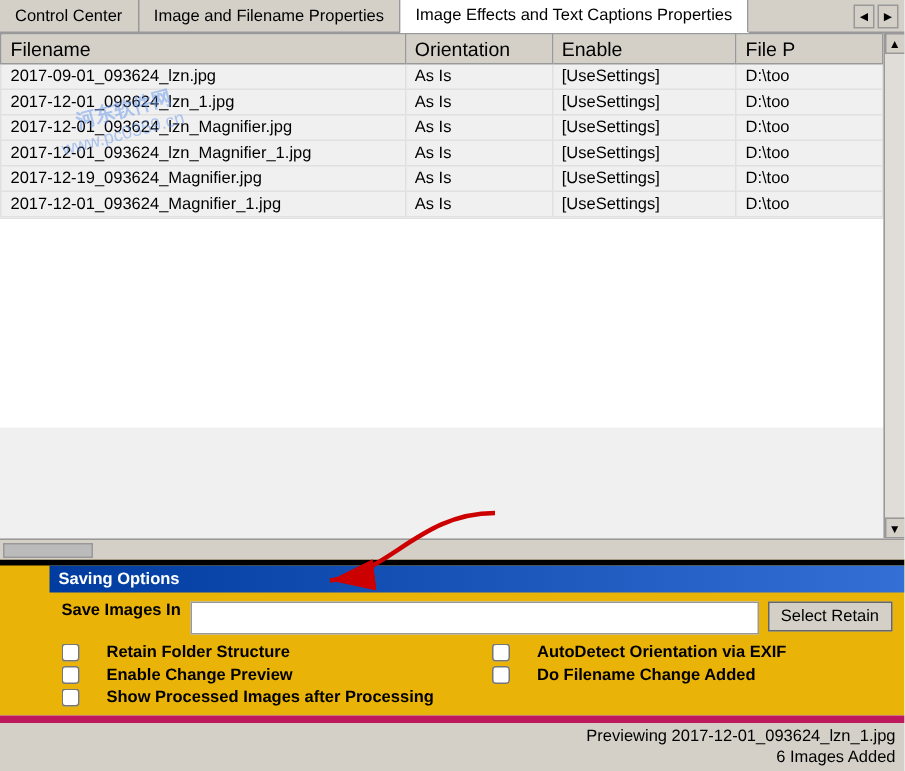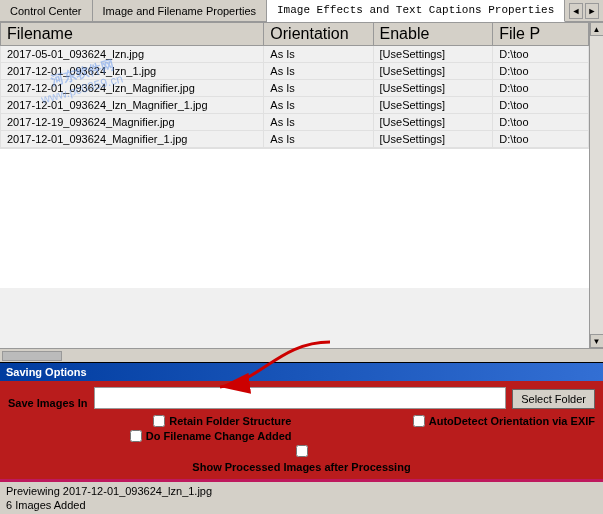--- a/index.html
+++ b/index.html
@@ -27,21 +27,20 @@
       display: flex;
       align-items: center;
       cursor: pointer;
       border-right: 1px solid #999;
       font-size: 11px;
       white-space: nowrap;
     }
     .tab.active {
       background: #fff;
       border-bottom: 1px solid #fff;
-      font-family: Liberation Mono, monospace;
     }
     .tab-nav {
       margin-left: auto;
       display: flex;
       gap: 2px;
       padding-right: 4px;
     }
     .tab-nav-btn {
       width: 14px;
       height: 16px;
@@ -92,21 +91,21 @@
     .data-table {
       width: 100%;
       border-collapse: collapse;
     }
     .data-table th {
       background: #d4d0c8;
       border: 1px solid #999;
       padding: 2px 6px;
       text-align: left;
       font-weight: normal;
-      font-size: 16px;
+      font-size: 13px;
       position: sticky;
       top: 0;
     }
     .data-table td {
       border: 1px solid #e0e0e0;
       padding: 2px 6px;
       font-size: 11px;
       white-space: nowrap;
       overflow: hidden;
       max-width: 0;
@@ -128,36 +127,37 @@
     .hscroll-thumb {
       width: 60px;
       height: 10px;
       background: #bbb;
       border: 1px solid #999;
       margin-left: 2px;
     }
 
     
     .saving-options {
-      background: #b91c1c;
-      border-top: 1px solid #000000;
+      background: #eab308;
+      border-top: 4px solid #000000;
+      padding-left: 33px;
     }
     .saving-options-header {
       background: linear-gradient(to right, #003c9f, #336fd4);
       color: #fff;
       font-weight: bold;
       font-size: 11px;
       padding: 3px 6px;
     }
     .saving-options-body {
       padding: 6px 8px;
     }
     .save-images-row {
       display: flex;
-      align-items: flex-end;
+      align-items: flex-start;
       margin-bottom: 6px;
       gap: 6px;
     }
     .save-images-label {
       font-weight: bold;
       font-size: 11px;
       white-space: nowrap;
     }
     .save-images-input {
       flex: 1;
@@ -177,38 +177,38 @@
     }
 
     .options-grid {
       display: grid;
       grid-template-columns: 1fr 1fr;
       gap: 3px 20px;
     }
     .checkbox-item {
       display: flex;
       align-items: center;
-      gap: 4px;
-      font-size: 11px;
-      justify-content: flex-end;
+      gap: 18px;
+      font-size: 11px;
     }
     .checkbox-item input[type="checkbox"] {
       width: 12px;
       height: 12px;
     }
     .checkbox-label {
       font-weight: bold;
     }
 
     
     .status-bar {
       background: #d4d0c8;
-      border-top: 3px solid #be185d;
+      border-top: 5px solid #be185d;
       padding: 2px 6px;
       font-size: 11px;
+      text-align: right;
     }
     .status-line {
       padding: 1px 0;
     }
 
     
     .table-scroll-area {
       display: flex;
       flex: 1;
       overflow: hidden;
@@ -279,21 +279,21 @@
           <thead>
             <tr>
               <th class="col-filename">Filename</th>
               <th class="col-orientation">Orientation</th>
               <th class="col-caption">Enable</th>
               <th class="col-file">File P</th>
             </tr>
           </thead>
           <tbody id="table-body">
           <tr>
-    <td class="col-filename">2017-05-01_093624_lzn.jpg</td>
+    <td class="col-filename">2017-09-01_093624_lzn.jpg</td>
     <td class="col-orientation">As Is</td>
     <td class="col-caption">[UseSettings]</td>
     <td class="col-file">D:\too</td>
   </tr>
               <tr>
     <td class="col-filename">2017-12-01_093624_lzn_1.jpg</td>
     <td class="col-orientation">As Is</td>
     <td class="col-caption">[UseSettings]</td>
     <td class="col-file">D:\too</td>
   </tr>
@@ -338,36 +338,40 @@
     </div>
 
     <div class="saving-options">
       <div class="saving-options-header">
         <span>Saving Options</span>
       </div>
       <div class="saving-options-body">
         <div class="save-images-row">
           <label class="save-images-label">Save Images In</label>
           <input class="save-images-input" type="text" value="" style="">
-          <button class="select-folder-btn">Select Folder</button>
+          <button class="select-folder-btn">Select Retain</button>
         </div>
         <div class="options-grid">
           <div class="checkbox-item">
             <input type="checkbox" id="retain-folder" style="">
             <label class="checkbox-label" for="retain-folder">Retain Folder Structure</label>
           </div>
           <div class="checkbox-item">
             <input type="checkbox" id="autodetect" style="">
             <label class="checkbox-label" for="autodetect">AutoDetect Orientation via EXIF</label>
           </div>
           <div class="checkbox-item">
+            <input type="checkbox" id="enable-change" style="">
+            <label class="checkbox-label" for="enable-change">Enable Change Preview</label>
+          </div>
+          <div class="checkbox-item">
             <input type="checkbox" id="do-filename" style="">
             <label class="checkbox-label" for="do-filename">Do Filename Change Added</label>
           </div>
-          <div class="checkbox-item" style="grid-column: 1 / -1; flex-direction: column;">
+          <div class="checkbox-item" style="grid-column: 1 / -1;">
             <input type="checkbox" id="show-processed" style="">
             <label class="checkbox-label" for="show-processed">Show Processed Images after Processing</label>
           </div>
         </div>
       </div>
     </div>
 
     <div class="status-bar">
       <div class="status-line">Previewing 2017-12-01_093624_lzn_1.jpg</div>
       <div class="status-line">6 Images Added</div>

